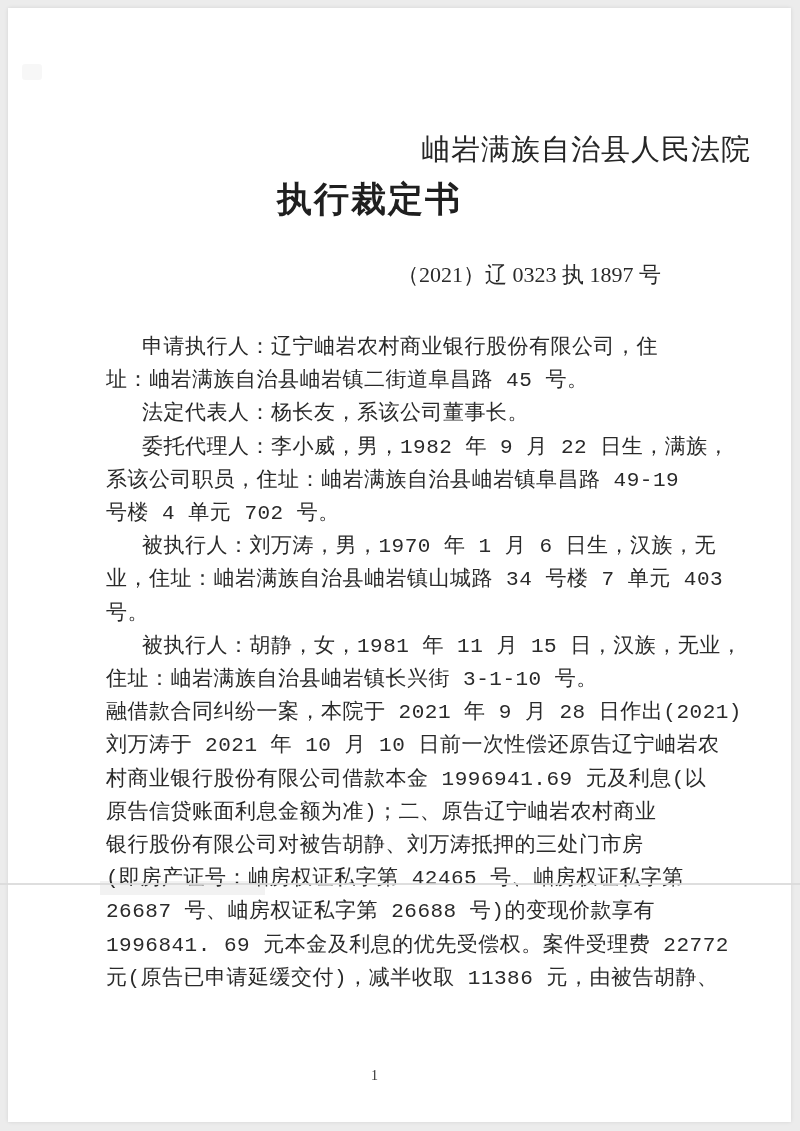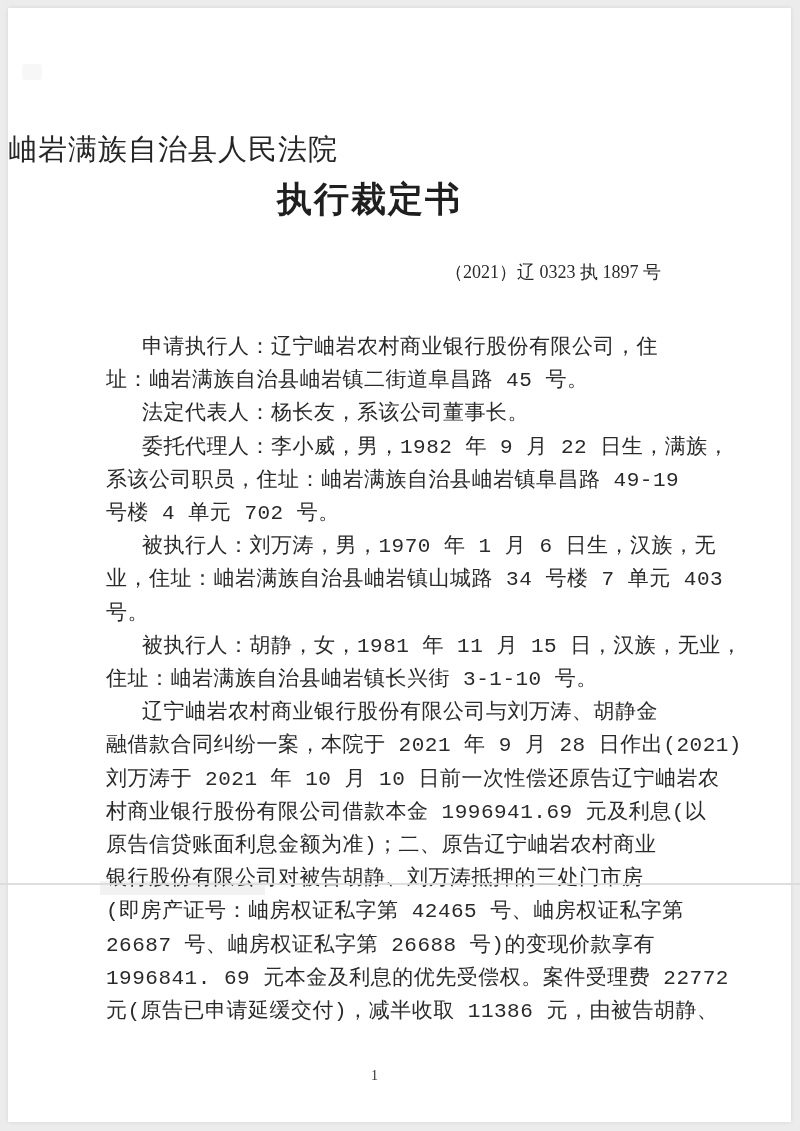--- a/index.html
+++ b/index.html
@@ -23,21 +23,21 @@
     width: 783px;
     height: 1114px;
     background: #ffffff;
     box-shadow: 0 0 4px rgba(0,0,0,0.10);
   }
   .court-name {
     position: absolute;
     top: 122px;
     left: 0;
     width: 100%;
-    text-align: left;
+    text-align: right;
     padding-right: 40px;
     box-sizing: border-box;
     font-size: 29px;
     letter-spacing: 1px;
     color: #262626;
     white-space: nowrap;
   }
   .doc-type {
     position: absolute;
     top: 168px;
@@ -49,21 +49,21 @@
     font-size: 35px;
     font-weight: bold;
     letter-spacing: 2px;
     color: #1f1f1f;
     white-space: nowrap;
   }
   .case-number {
     position: absolute;
     top: 252px;
     right: 130px;
-    font-size: 18px;
+    font-size: 22px;
     color: #2a2a2a;
     white-space: nowrap;
     text-align: right;
   }
   .doc-body {
     position: absolute;
     top: 323px;
     left: 98px;
     width: 600px;
     color: #2a2a2a;
@@ -130,21 +130,20 @@
         <div class="doc-line">址：岫岩满族自治县岫岩镇二街道阜昌路 45 号。</div>
         <div class="doc-line indent">法定代表人：杨长友，系该公司董事长。</div>
         <div class="doc-line indent">委托代理人：李小威，男，1982 年 9 月 22 日生，满族，</div>
         <div class="doc-line">系该公司职员，住址：岫岩满族自治县岫岩镇阜昌路 49-19</div>
         <div class="doc-line">号楼 4 单元 702 号。</div>
         <div class="doc-line indent">被执行人：刘万涛，男，1970 年 1 月 6 日生，汉族，无</div>
         <div class="doc-line">业，住址：岫岩满族自治县岫岩镇山城路 34 号楼 7 单元 403</div>
         <div class="doc-line">号。</div>
         <div class="doc-line indent">被执行人：胡静，女，1981 年 11 月 15 日，汉族，无业，</div>
         <div class="doc-line">住址：岫岩满族自治县岫岩镇长兴街 3-1-10 号。</div>
-        <div class="doc-line indent">辽宁岫岩农村商业银行股份有限公司与刘万涛、胡静金</div>
         <div class="doc-line">融借款合同纠纷一案，本院于 2021 年 9 月 28 日作出(2021)</div>
         <div class="doc-line">刘万涛于 2021 年 10 月 10 日前一次性偿还原告辽宁岫岩农</div>
         <div class="doc-line">村商业银行股份有限公司借款本金 1996941.69 元及利息(以</div>
         <div class="doc-line">原告信贷账面利息金额为准)；二、原告辽宁岫岩农村商业</div>
         <div class="doc-line">银行股份有限公司对被告胡静、刘万涛抵押的三处门市房</div>
         <div class="doc-line">(即房产证号：岫房权证私字第 42465 号、岫房权证私字第</div>
         <div class="doc-line">26687 号、岫房权证私字第 26688 号)的变现价款享有</div>
         <div class="doc-line">1996841. 69 元本金及利息的优先受偿权。案件受理费 22772</div>
         <div class="doc-line">元(原告已申请延缓交付)，减半收取 11386 元，由被告胡静、</div>
       </div>

